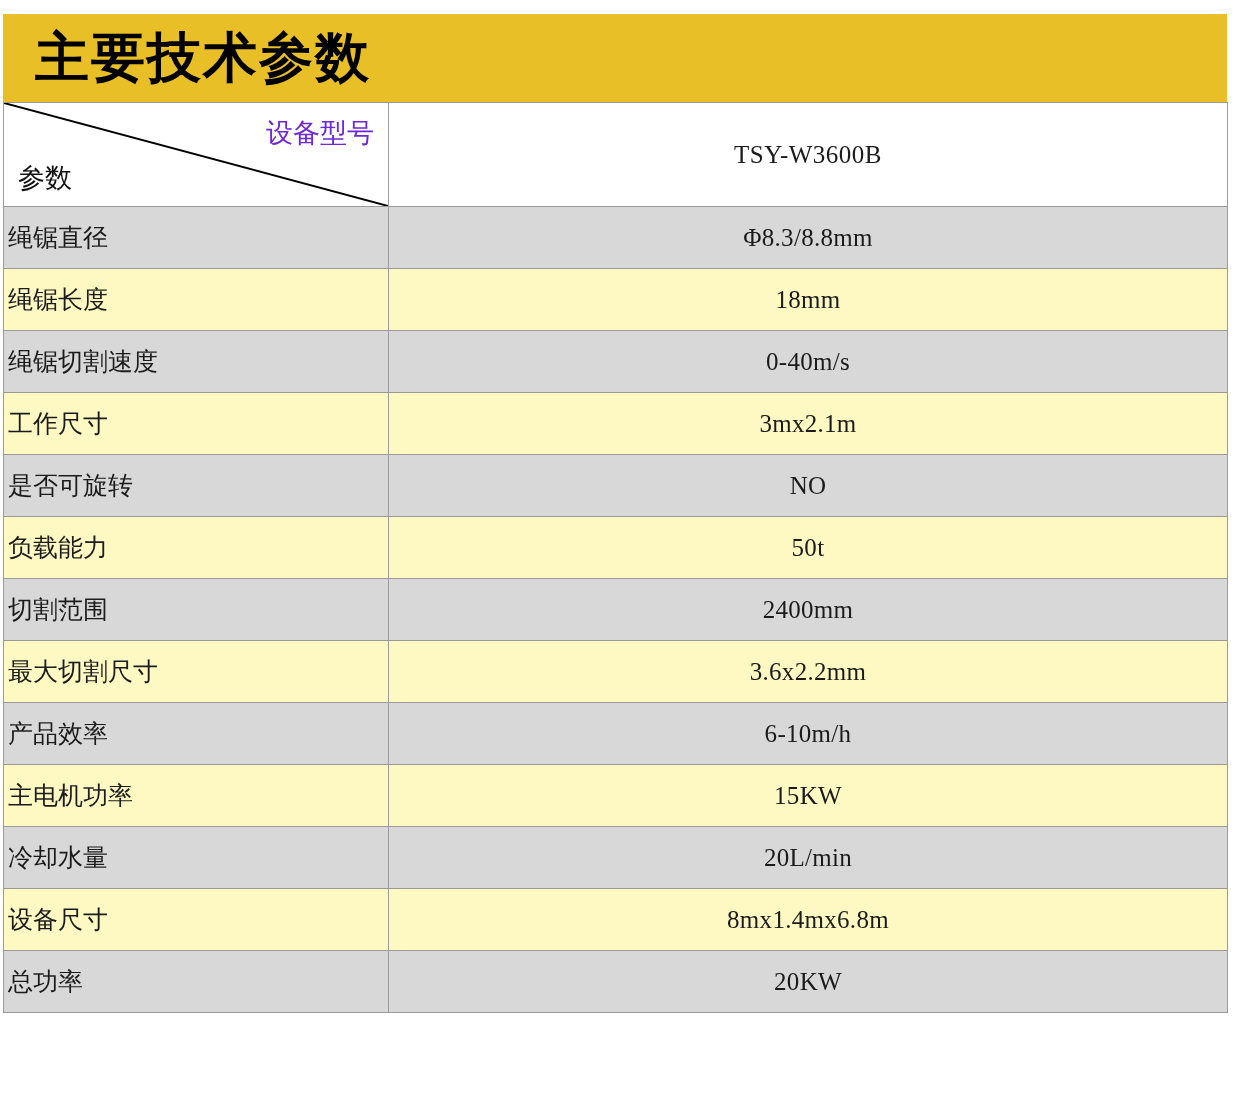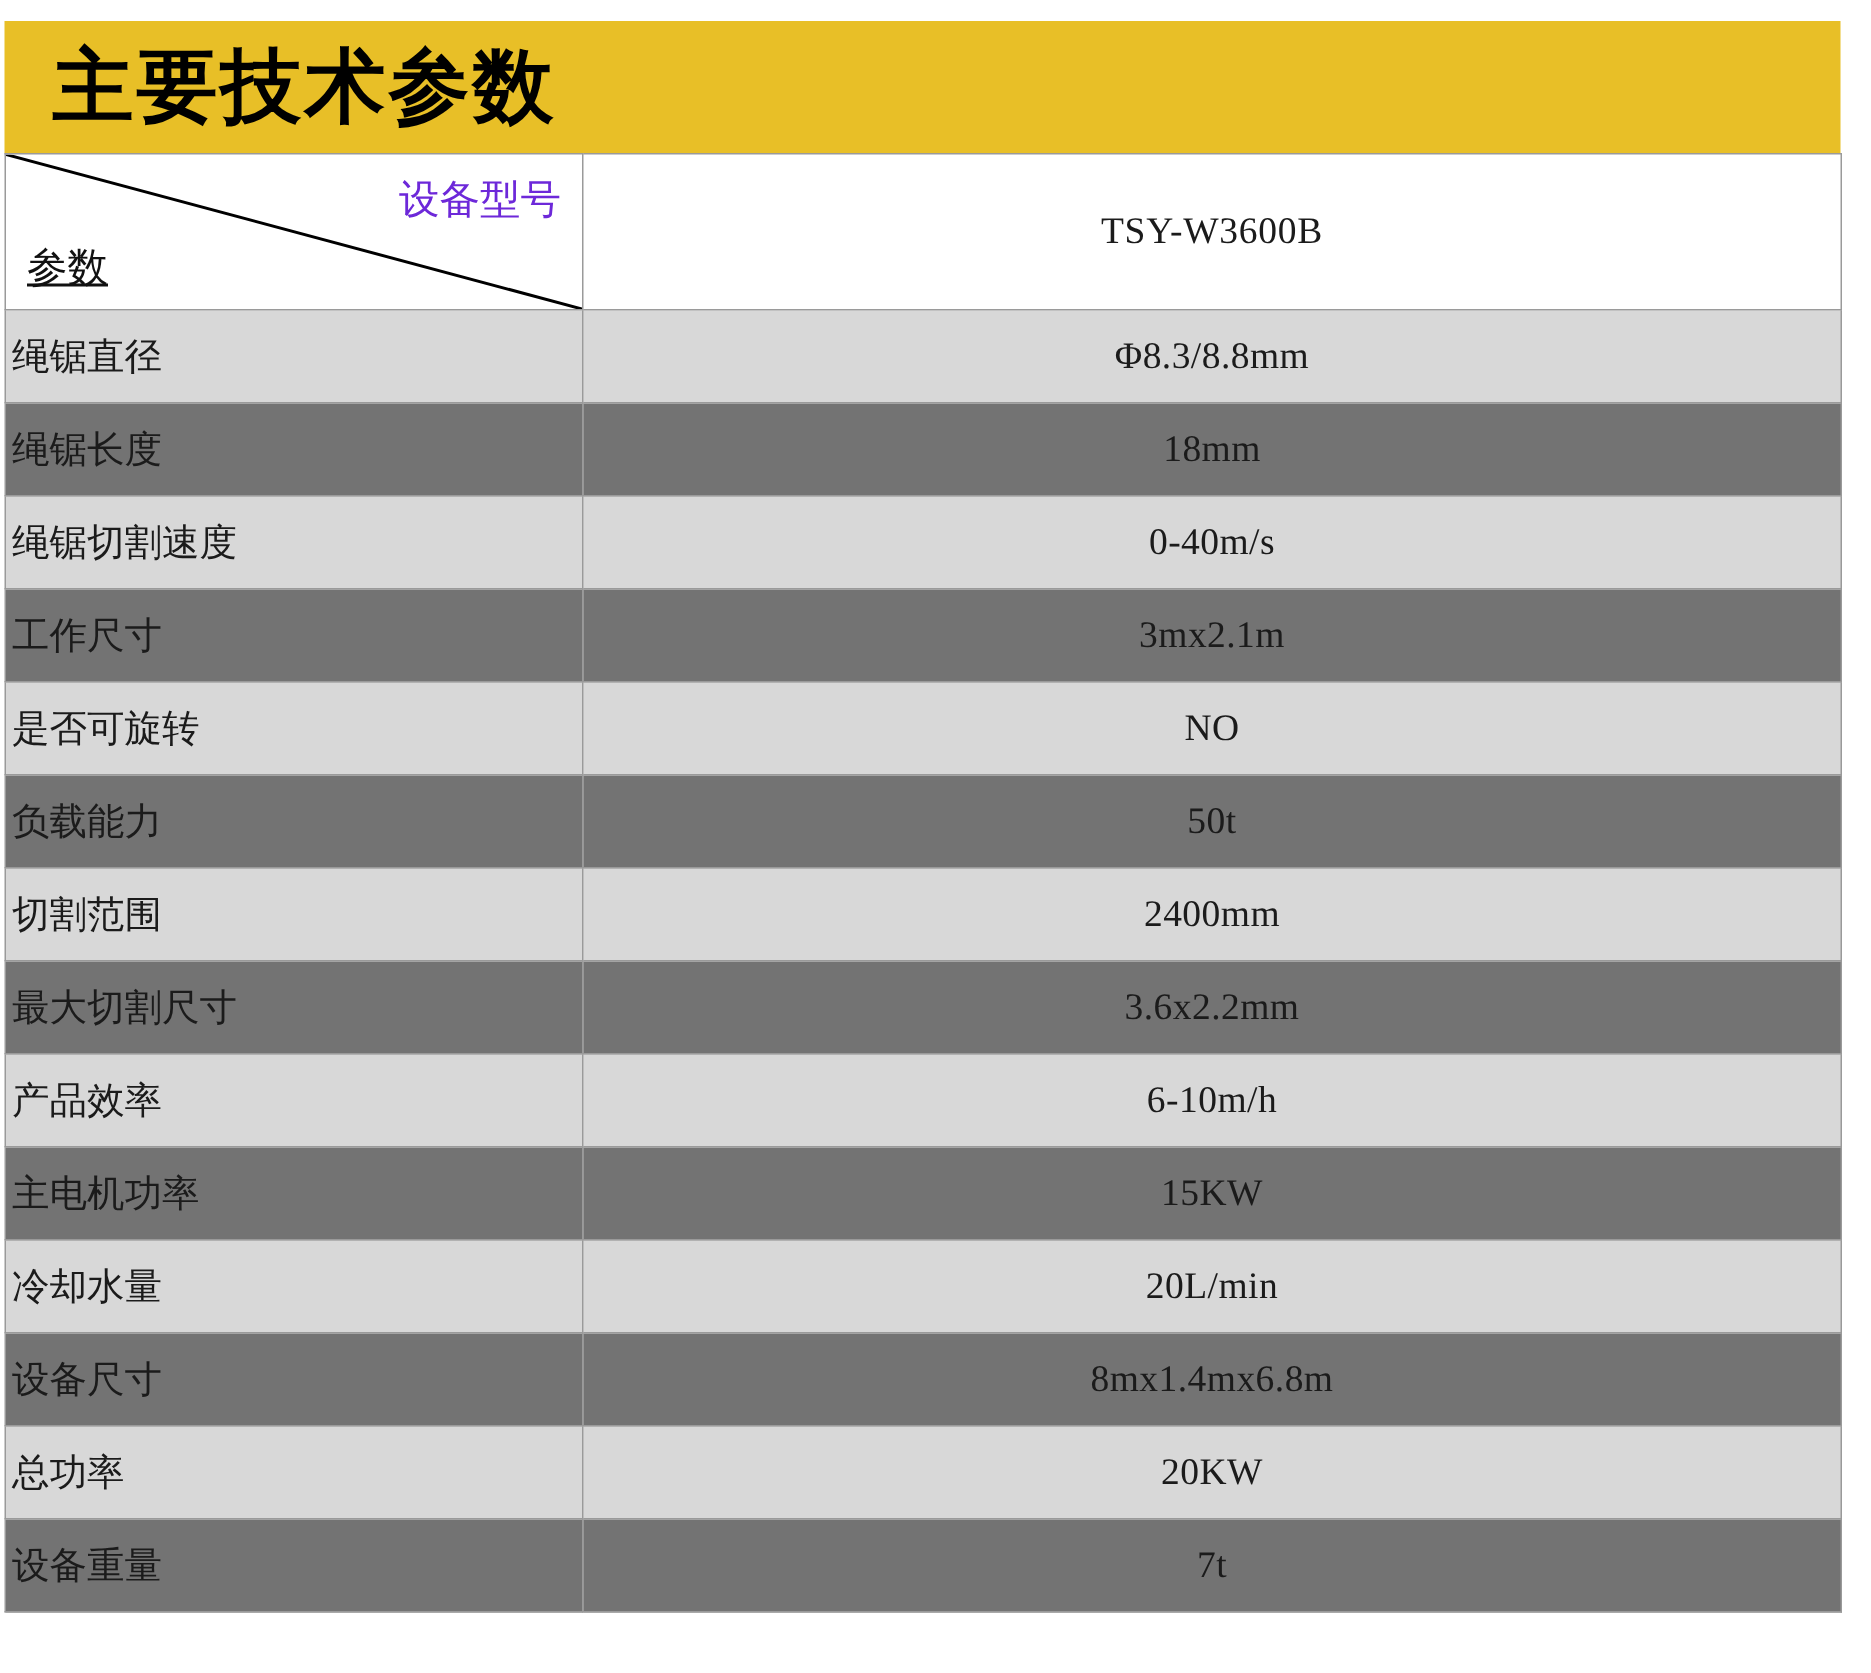--- a/index.html
+++ b/index.html
@@ -77,21 +77,20 @@
     top: 12px;
     font-size: 27px;
     color: #6d28d9;
   }
   .hdr-param {
     position: absolute;
     left: 14px;
     bottom: 10px;
     font-size: 27px;
     color: #111;
-    text-decoration: underline;
   }
   .hdr-value {
     height: 104px;
     text-align: center;
     vertical-align: middle;
     background: #ffffff;
     font-size: 27px;
     letter-spacing: 0.5px;
   }
   .row-label {
@@ -102,21 +101,21 @@
   .row-value {
     height: 62px;
     text-align: center;
     vertical-align: middle;
     letter-spacing: 0.3px;
   }
   tr.shade td {
     background: #d8d8d8;
   }
   tr.plain td {
-    background: #737373;
+    background: #fef9c3;
   }
   .cjk {
     font-family: "DejaVu Sans", sans-serif;
   }
 </style>
 </head>
 <body>
 
 <div class="page">
 
@@ -186,20 +185,16 @@
         <td class="row-value">20L/min</td>
       </tr>
       <tr class="plain">
         <td class="row-label cjk">设备尺寸</td>
         <td class="row-value">8mx1.4mx6.8m</td>
       </tr>
       <tr class="shade">
         <td class="row-label cjk">总功率</td>
         <td class="row-value">20KW</td>
       </tr>
-      <tr class="plain">
-        <td class="row-label cjk">设备重量</td>
-        <td class="row-value">7t</td>
-      </tr>
     </tbody>
   </table>
 
 </div>
 
 </body></html>

